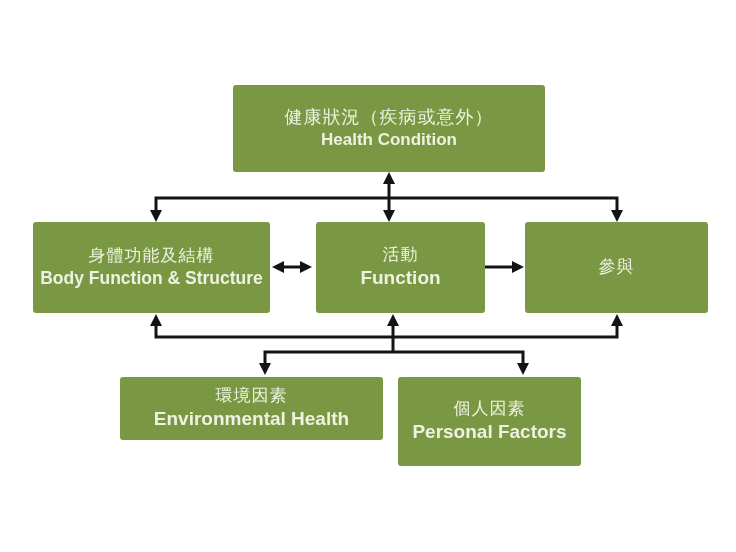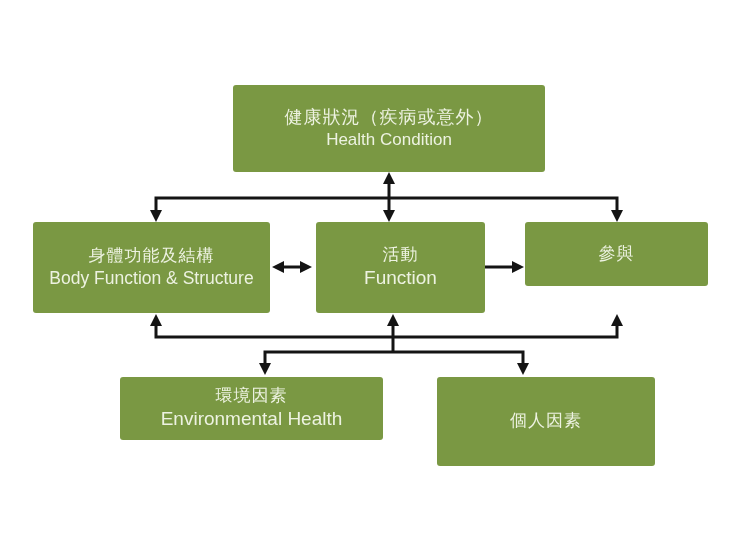--- a/index.html
+++ b/index.html
@@ -28,30 +28,30 @@
     display:flex;
     flex-direction:column;
     align-items:center;
     justify-content:center;
     text-align:center;
     line-height:1.3;
     padding:2px;
     box-sizing:border-box;
   }
   .zh{font-size:17px;letter-spacing:1px;}
-  .en{font-size:19px;}
+  .en{font-size:19px;font-weight:bold;}
   .node.health .zh{font-size:18px;}
   .node.health .en{font-size:17px;}
   .node.body .en{font-size:17.5px;}
   .node.health{left:233px;top:85px;width:312px;height:87px;}
   .node.body{left:33px;top:222px;width:237px;height:91px;}
   .node.activity{left:304px;top:222px;width:169px;height:91px;margin-left:12px;}
-  .node.participation{left:525px;top:222px;width:183px;height:64px;}
+  .node.participation{left:525px;top:222px;width:183px;height:91px;}
   .node.environmental{left:120px;top:377px;width:263px;height:63px;}
-  .node.personal{left:437px;top:377px;width:218px;height:89px;}
+  .node.personal{left:398px;top:377px;width:183px;height:89px;}
   svg.connectors{
     position:absolute;
     left:0;top:0;
     width:736px;height:552px;
     pointer-events:none;
   }
   svg.connectors path{
     stroke:var(--arrow);
     stroke-width:3;
     fill:none;
@@ -123,15 +123,16 @@
     <span class="zh">參與</span>
   </div>
 
   <div class="node environmental">
     <span class="zh">環境因素</span>
     <span class="en">Environmental Health</span>
   </div>
 
   <div class="node personal">
     <span class="zh">個人因素</span>
+    <span class="en">Personal Factors</span>
   </div>
 
 </div>
 
 </body></html>

